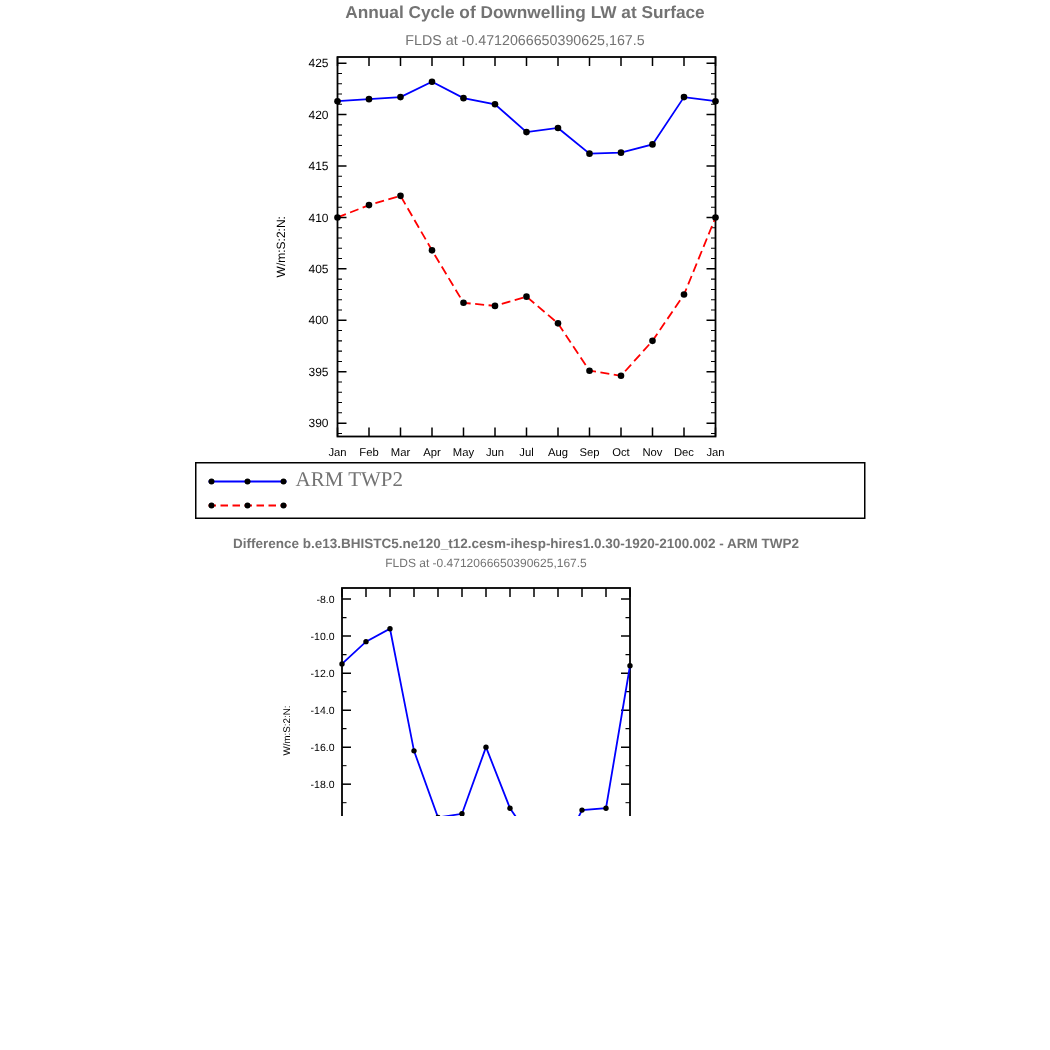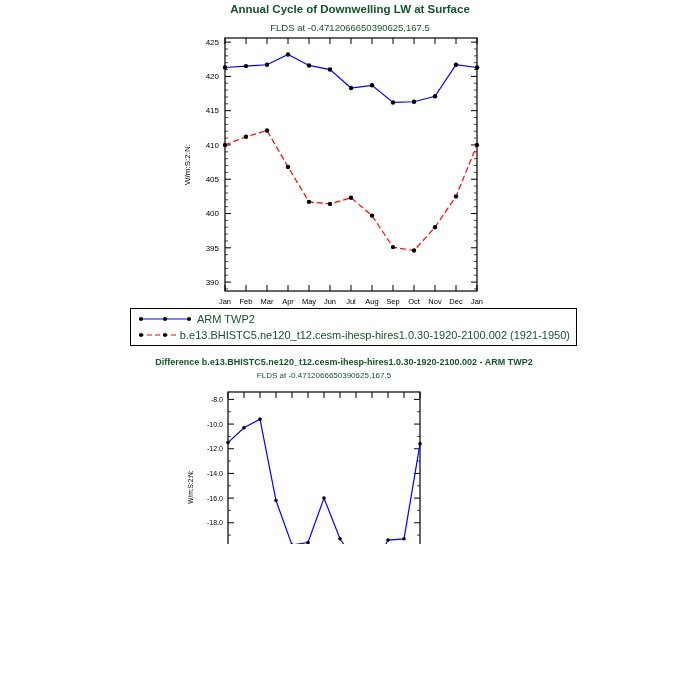--- a/index.html
+++ b/index.html
@@ -1,27 +1,27 @@
 <!DOCTYPE html>
 <html><head>
 <meta charset="utf-8">
 <style>
   html,body{margin:0;padding:0;background:#ffffff;}
-  #page{position:relative;width:700px;height:544px;background:#ffffff;font-family:"Liberation Sans",sans-serif;color:#14532d;overflow:hidden;}
+  #page{position:relative;width:700px;height:544px;background:#ffffff;font-family:"Liberation Sans",sans-serif;color:#737373;overflow:hidden;}
   .title1{position:absolute;top:3px;left:0;width:700px;text-align:center;font-weight:bold;font-size:11.5px;}
   .subtitle1{position:absolute;top:22px;left:0;width:700px;text-align:center;font-size:9.5px;}
   .title2{position:absolute;top:357px;left:0;width:648px;text-align:center;font-weight:bold;font-size:9px;margin-left:20px;}
   .subtitle2{position:absolute;top:371px;left:0;width:648px;text-align:center;font-size:8px;}
   svg.chart{position:absolute;}
   #chart1{left:150px;top:33px;}
   #chart2{left:160px;top:385px;}
   svg text{fill:#000;}
   .legend{position:absolute;left:130px;top:308px;width:447px;height:38px;border:1px solid #000;background:#fff;box-sizing:border-box;padding:2px 6px;display:flex;flex-direction:column;justify-content:space-around;}
   .legend-row{display:flex;align-items:center;gap:4px;}
-  .legend-row span{font-size:11px;white-space:nowrap;}
+  .legend-row span{font-size:14px;white-space:nowrap;font-family:Liberation Serif, serif;}
 </style>
 </head>
 <body>
 
 <div id="page">
 
   <div class="title1">Annual Cycle of Downwelling LW at Surface</div>
   <div class="subtitle1">FLDS at -0.4712066650390625,167.5</div>
   <svg id="chart1" class="chart" width="370" height="278">
       <rect x="75" y="5" width="252" height="253" fill="none" stroke="#000" stroke-width="1.2"></rect>
@@ -187,21 +187,20 @@
         </svg>
       <span>ARM TWP2</span>
     </div>
     <div class="legend-row">
       <svg id="lsample1" width="56" height="10">
           <line x1="2" y1="5" x2="54" y2="5" stroke="#ff0000" stroke-width="1.2" stroke-dasharray="5 3"></line>
           <circle cx="4" cy="5" r="2" fill="#000"></circle>
           <circle cx="28" cy="5" r="2" fill="#000"></circle>
           <circle cx="52" cy="5" r="2" fill="#000"></circle>
         </svg>
-      <span>b.e13.BHISTC5.ne120_t12.cesm-ihesp-hires1.0.30-1920-2100.002 (1921-1950)</span>
     </div>
   </div>
 
   <div class="title2">Difference b.e13.BHISTC5.ne120_t12.cesm-ihesp-hires1.0.30-1920-2100.002 - ARM TWP2</div>
   <div class="subtitle2">FLDS at -0.4712066650390625,167.5</div>
   <svg id="chart2" class="chart" width="300" height="215">
       <rect x="68" y="7" width="192" height="190" fill="none" stroke="#000" stroke-width="1.2"></rect>
       <line x1="68" y1="14.402597402597397" x2="74" y2="14.402597402597397" stroke="#000" stroke-width="1"></line>
       <line x1="260" y1="14.402597402597397" x2="254" y2="14.402597402597397" stroke="#000" stroke-width="1"></line>
       <text x="63" y="16.852597402597397" text-anchor="end" font-size="7">-8.0</text>

